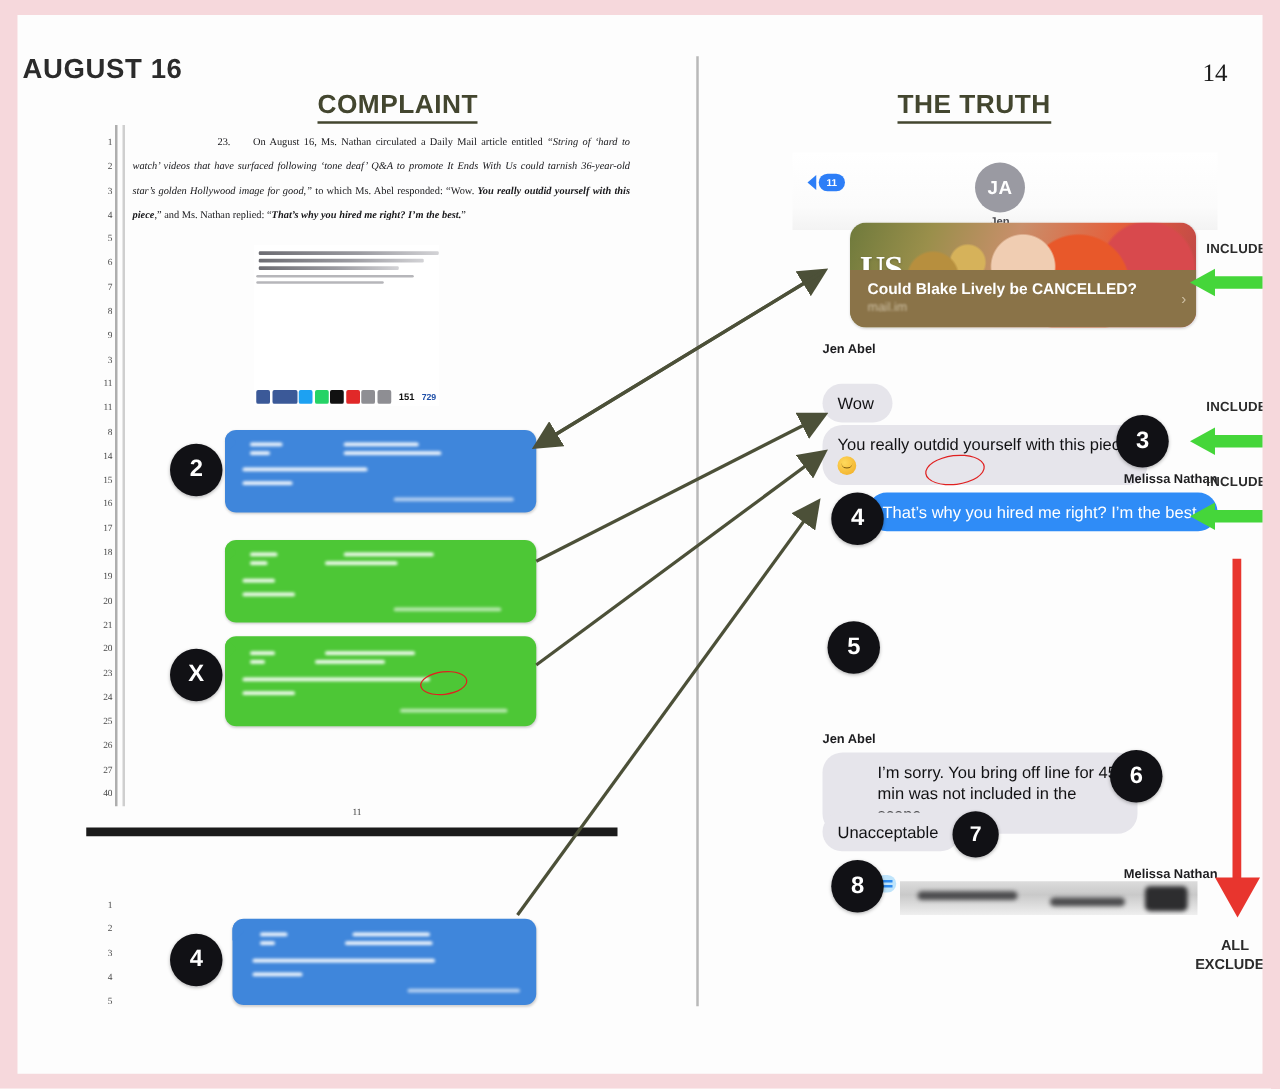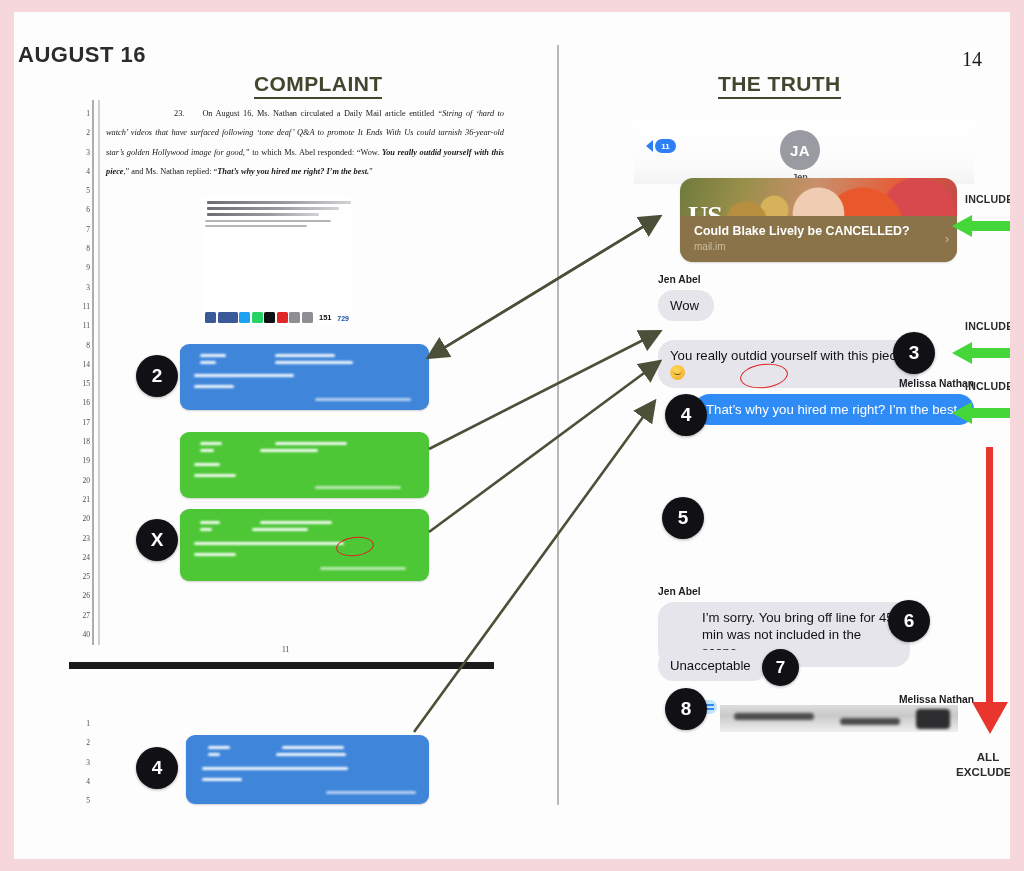--- a/index.html
+++ b/index.html
@@ -225,21 +225,21 @@
   .sender.right{text-align:right;}
 
   
   .bub{
     position:absolute;border-radius:16px;padding:7px 12px;
     font-size:13.2px;line-height:17px;box-sizing:border-box;
   }
   .bub.gray{background:#e6e5eb;color:#121214;}
   .bub.blue{background:#2f8cf7;color:#ffffff;}
 
-  #b-wow{left:24px;top:168px;width:56px;}
+  #b-wow{left:24px;top:185px;width:56px;}
   #b-outdid{left:24px;top:218px;width:260px;}
   #b-best{left:60px;top:272px;width:280px;}
   #b-airport{left:60px;top:330px;width:278px;height:140px;}
   #b-sorry{left:24px;top:480px;width:252px;padding-left:44px;}
   #b-unaccept{left:24px;top:528px;width:110px;}
 
   .emoji{
     display:inline-block;width:15px;height:15px;border-radius:50%;
     background:radial-gradient(circle at 38% 34%,#ffd95c,#f0aa22);
     vertical-align:-3px;position:relative;

